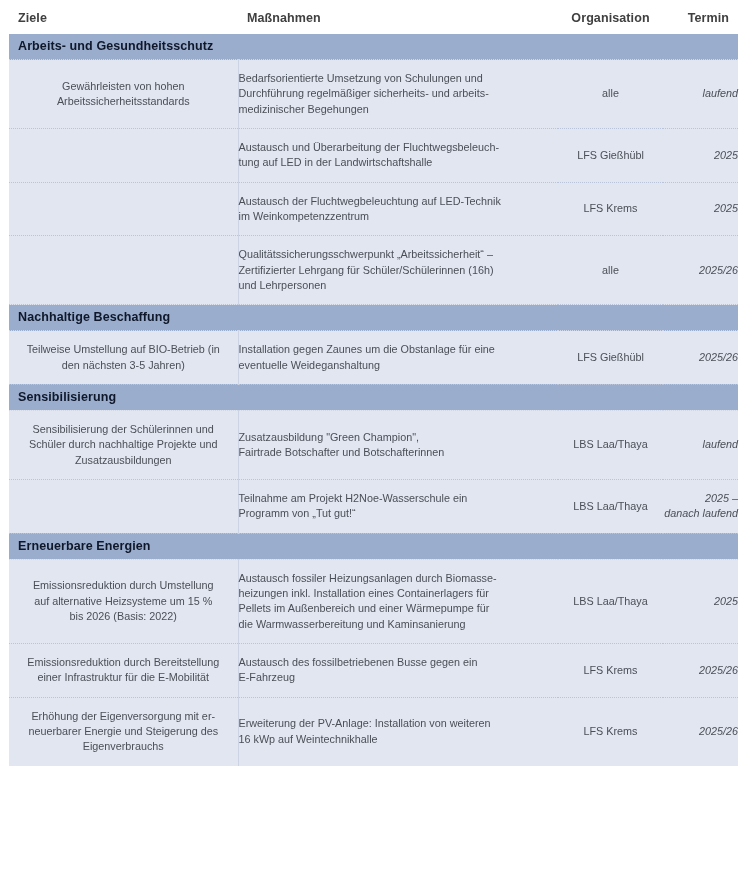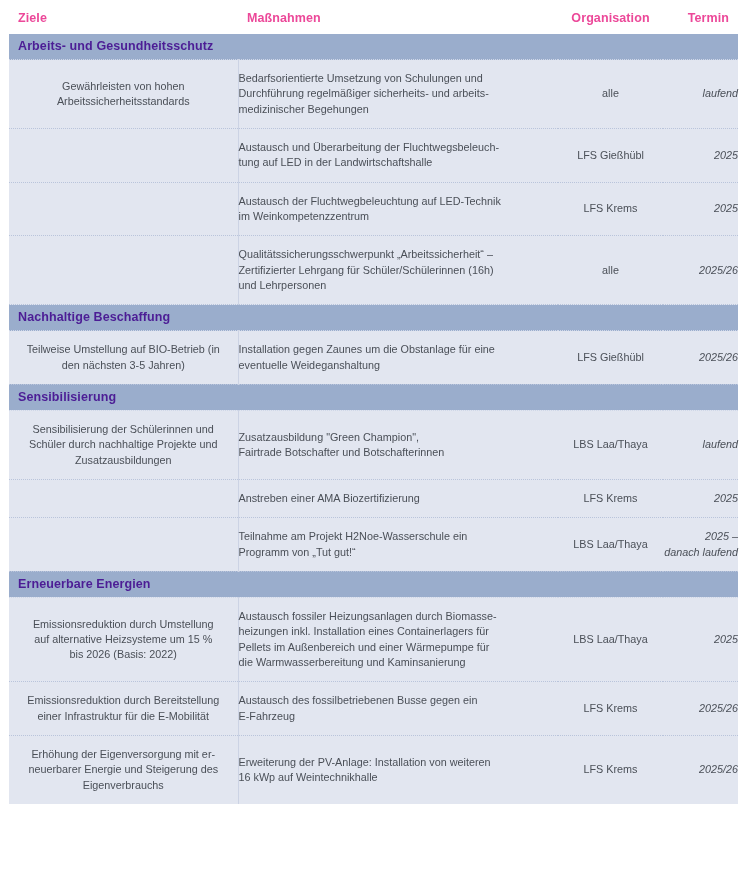--- a/index.html
+++ b/index.html
@@ -33,34 +33,34 @@
   col.c-ziele   { width: 229px; }
   col.c-massn   { width: 320px; }
   col.c-org     { width: 105px; }
   col.c-termin  { width: 75px; }
 
   
   thead th {
     padding: 2px 0 9px 0;
     font-size: 12.5px;
     font-weight: bold;
-    color: #ec4899;
+    color: #404040;
     background: #ffffff;
     vertical-align: bottom;
     letter-spacing: .1px;
   }
   th.h-ziele  { text-align: left;  padding-left: 9px; }
   th.h-massn  { text-align: left;  padding-left: 9px; }
   th.h-org    { text-align: center; margin-top: 34px; }
   th.h-termin { text-align: right; padding-right: 9px; }
 
   
   tr.section-row td {
     background: #9aadcc;
-    color: #4c1d95;
+    color: #0f172a;
     font-weight: bold;
     font-size: 12.5px;
     padding: 5px 0 6px 9px;
     border-bottom: 1px dotted #cfd7e8;
     letter-spacing: .1px;
   }
 
   
   tr.data-row td {
     background: #e2e6f0;
@@ -170,26 +170,20 @@
           <td class="t-ziele"><span class="wrap">Sensibilisierung der Schülerinnen und
 Schüler durch nachhaltige Projekte und
 Zusatzausbildungen</span></td>
           <td class="t-massn"><span class="wrap">Zusatzausbildung "Green Champion",
 Fairtrade Botschafter und Botschafterinnen</span></td>
           <td class="t-org"><span class="wrap">LBS Laa/Thaya</span></td>
           <td class="t-termin"><span class="wrap">laufend</span></td>
         </tr>
         <tr class="data-row">
           <td class="t-ziele"><span class="wrap"></span></td>
-          <td class="t-massn"><span class="wrap">Anstreben einer AMA Biozertifizierung</span></td>
-          <td class="t-org"><span class="wrap">LFS Krems</span></td>
-          <td class="t-termin"><span class="wrap">2025</span></td>
-        </tr>
-        <tr class="data-row">
-          <td class="t-ziele"><span class="wrap"></span></td>
           <td class="t-massn"><span class="wrap">Teilnahme am Projekt H2Noe-Wasserschule ein
 Programm von „Tut gut!“</span></td>
           <td class="t-org"><span class="wrap">LBS Laa/Thaya</span></td>
           <td class="t-termin"><span class="wrap">2025 –
 danach laufend</span></td>
         </tr>
         <tr class="section-row">
           <td colspan="4">Erneuerbare Energien</td>
         </tr>
         <tr class="data-row">

